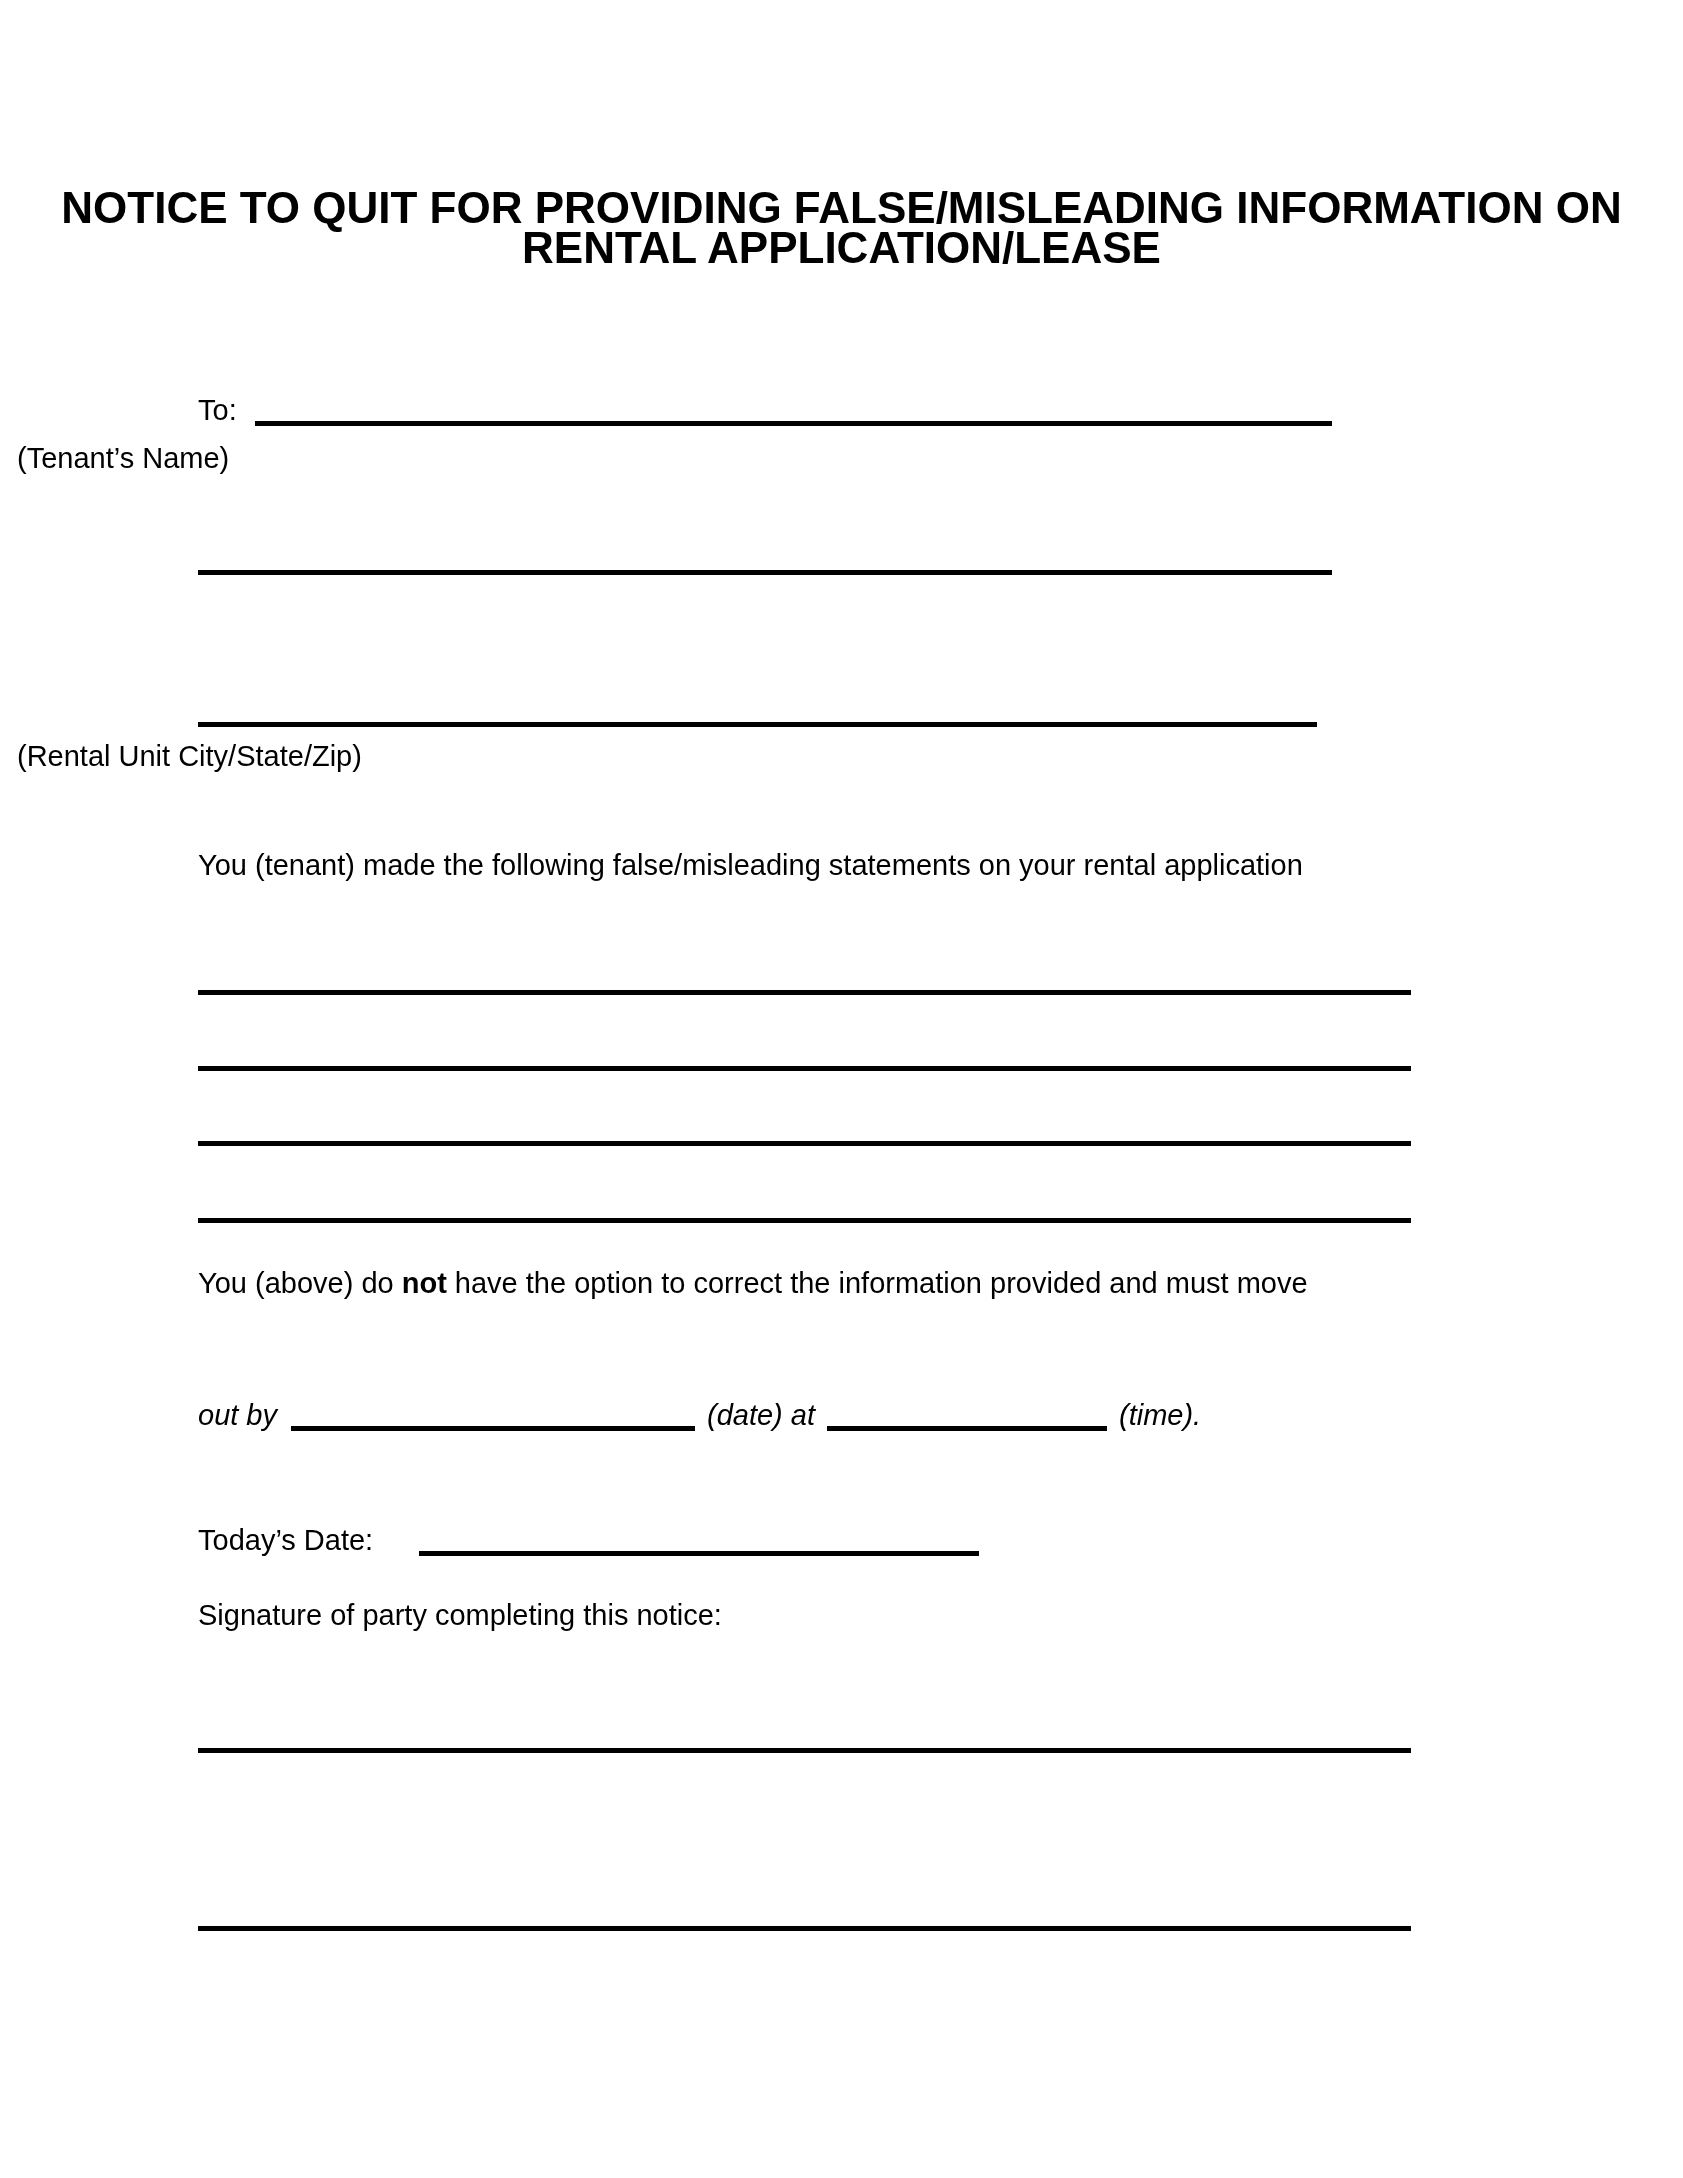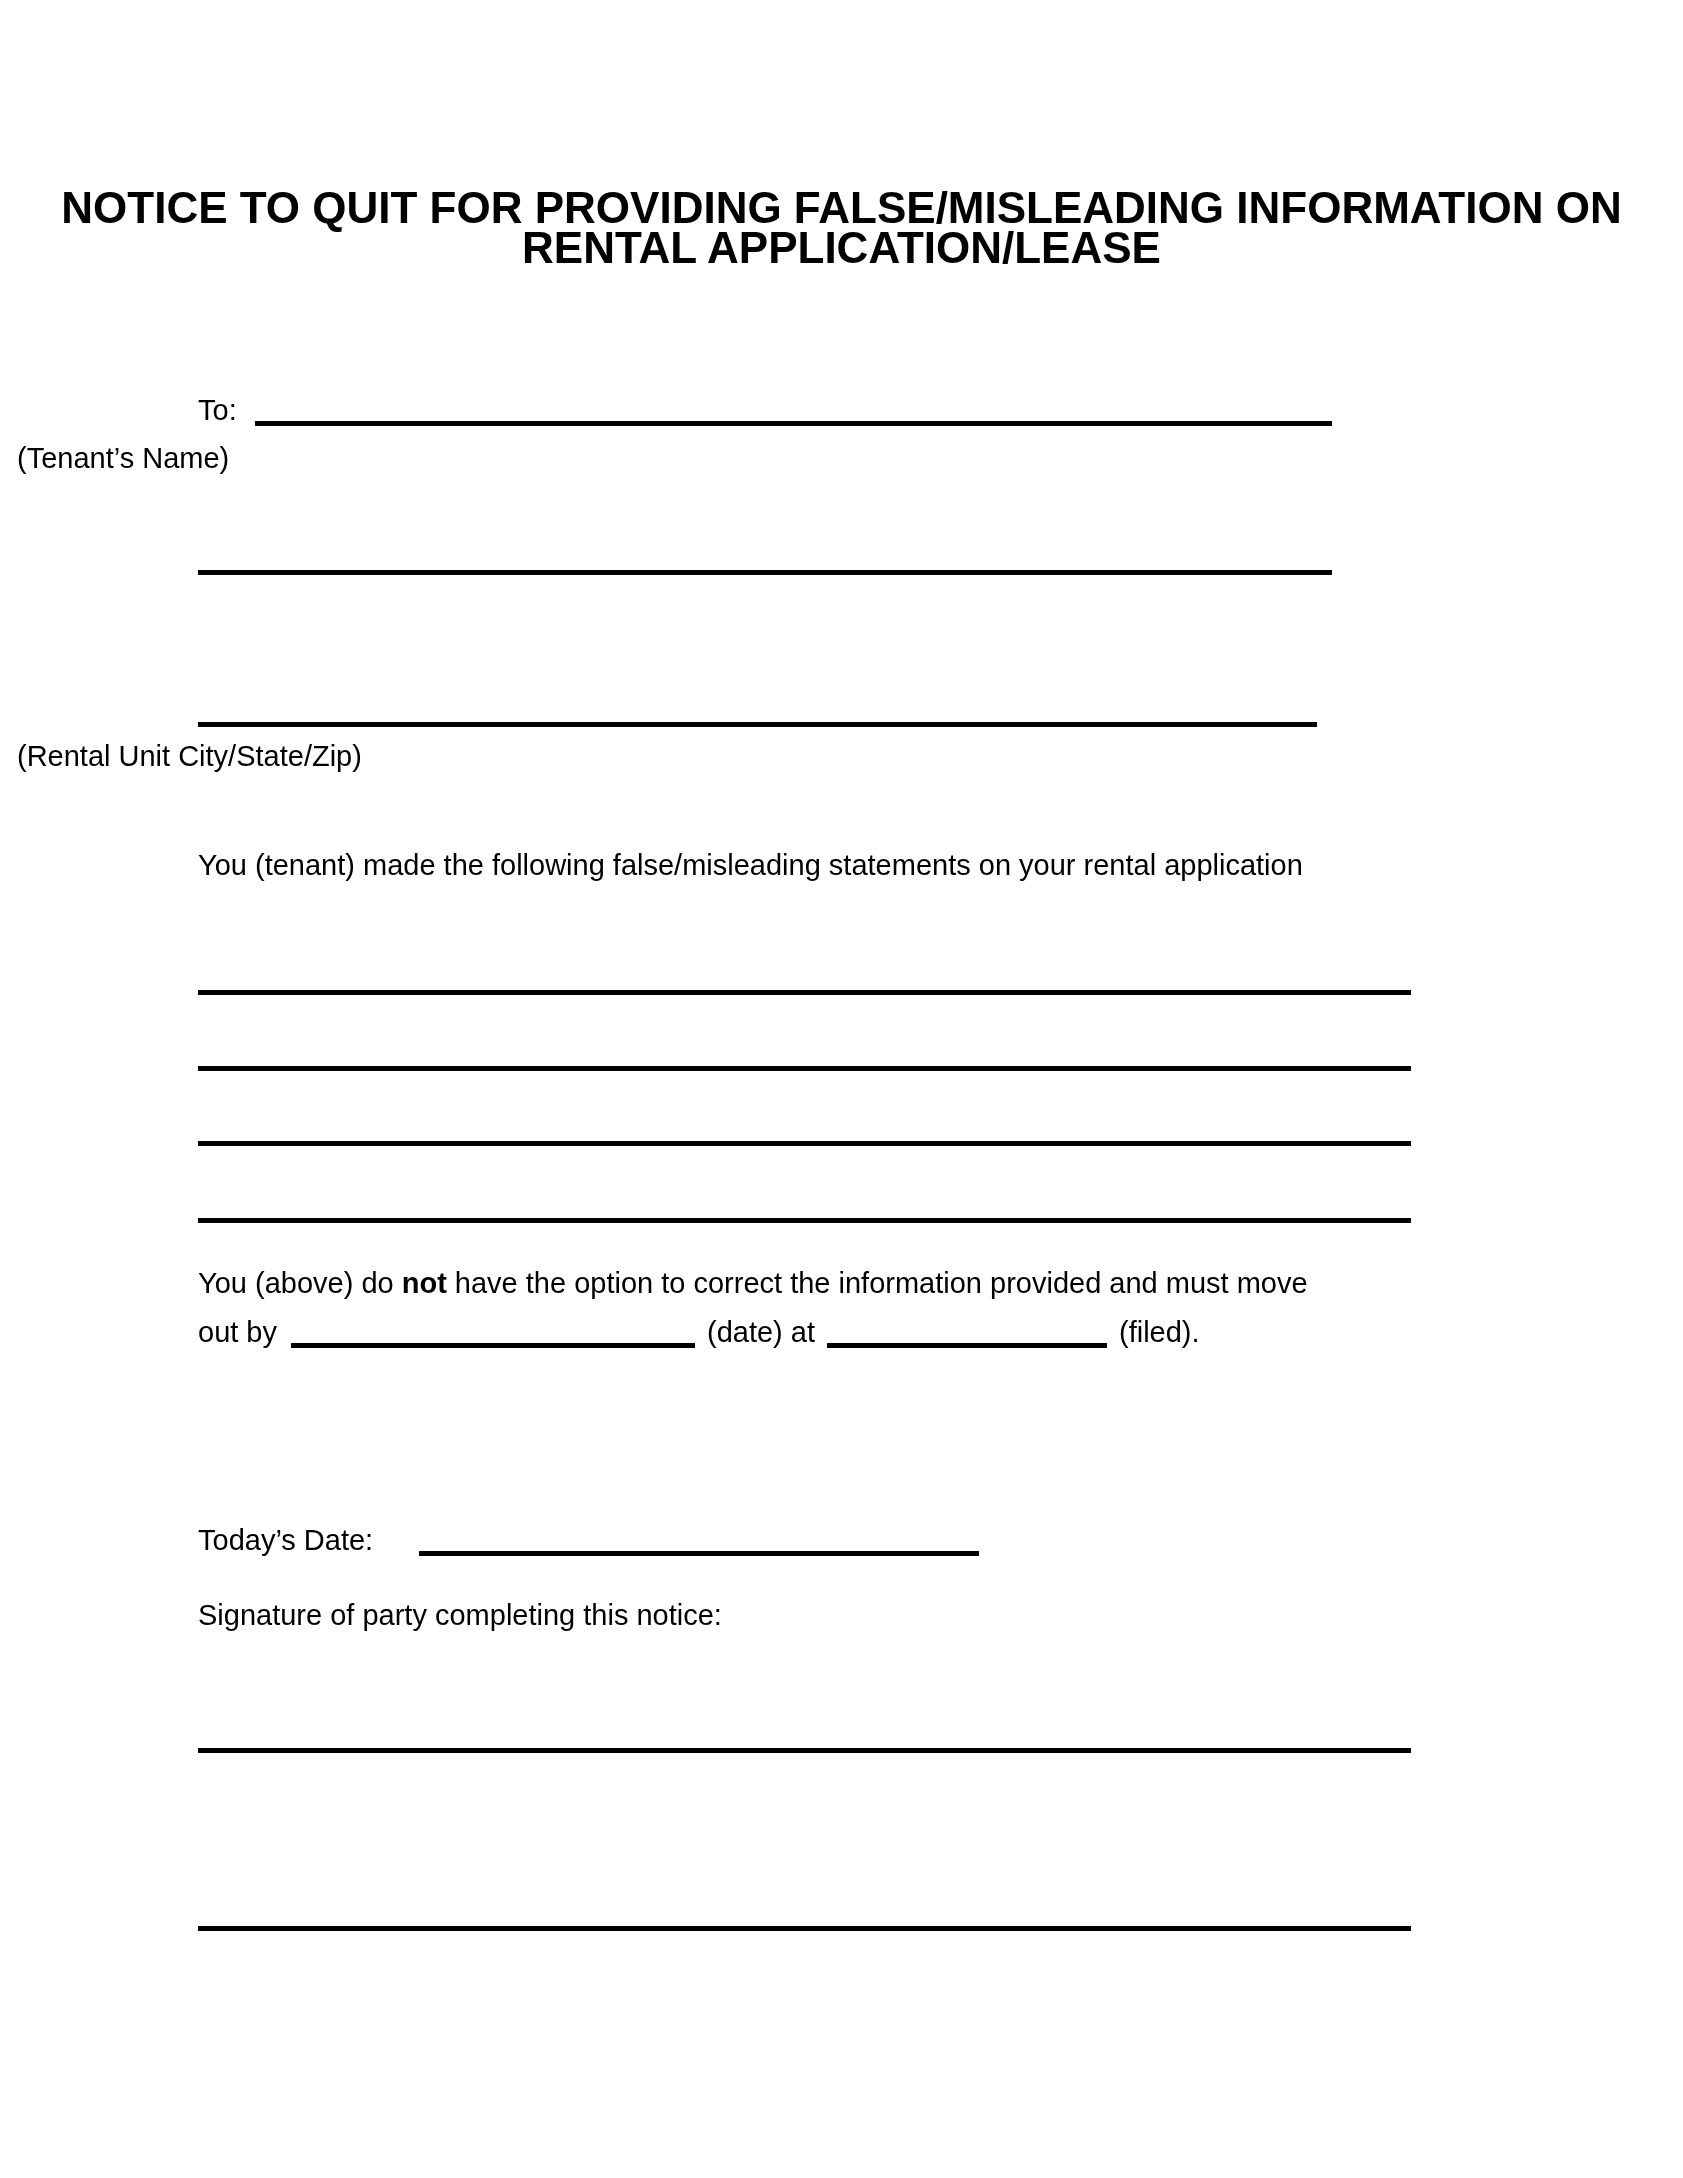--- a/index.html
+++ b/index.html
@@ -59,30 +59,30 @@
 
   <div class="abs fill-line" style="left:198px;top:990px;width:1213px;"></div>
   <div class="abs fill-line" style="left:198px;top:1066px;width:1213px;"></div>
   <div class="abs fill-line" style="left:198px;top:1141px;width:1213px;"></div>
   <div class="abs fill-line" style="left:198px;top:1218px;width:1213px;"></div>
 
   <div class="abs" style="left:198px;top:1265px;width:1277px;white-space:nowrap;">
     <span>You (above) do </span><b>not</b><span> have the option to correct the information provided and must move</span>
   </div>
 
-  <div class="abs row" style="left:198px;top:1314px;">
+  <div class="abs row" style="left:198px;top:1397px;font-style:italic;">
     <span class="label">out by</span>
     <span style="width:14px;flex:none;"></span>
     <span class="fill-line" style="width:404px;flex:none;margin-bottom:3px;"></span>
     <span style="width:12px;flex:none;"></span>
     <span class="label">(date) at</span>
     <span style="width:12px;flex:none;"></span>
     <span class="fill-line" style="width:280px;flex:none;margin-bottom:3px;"></span>
     <span style="width:12px;flex:none;"></span>
-    <span class="label">(filed).</span>
+    <span class="label">(time).</span>
   </div>
 
 
   <div class="abs row" style="left:198px;top:1522px;">
     <span class="label">Today’s Date:</span>
     <span style="width:46px;flex:none;"></span>
     <span class="fill-line" style="width:560px;flex:none;margin-bottom:3px;"></span>
   </div>
 
   <div class="abs label" style="left:198px;top:1597px;">Signature of party completing this notice:</div>

